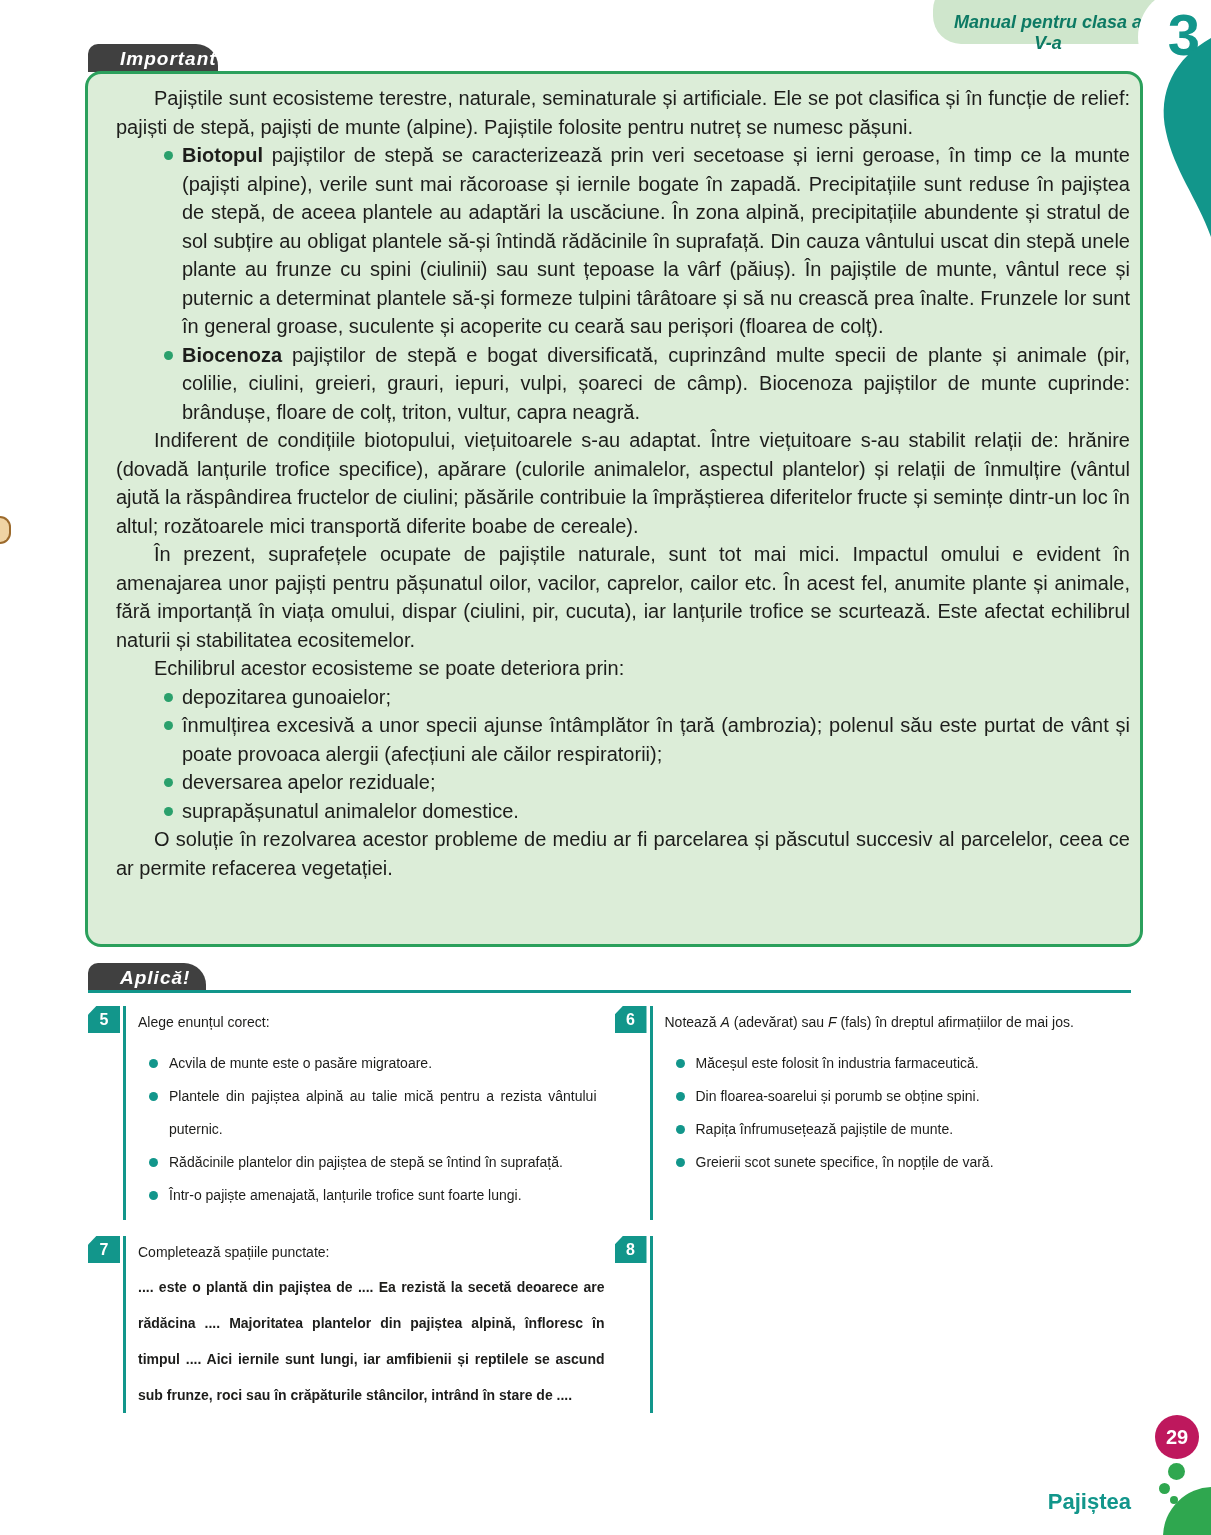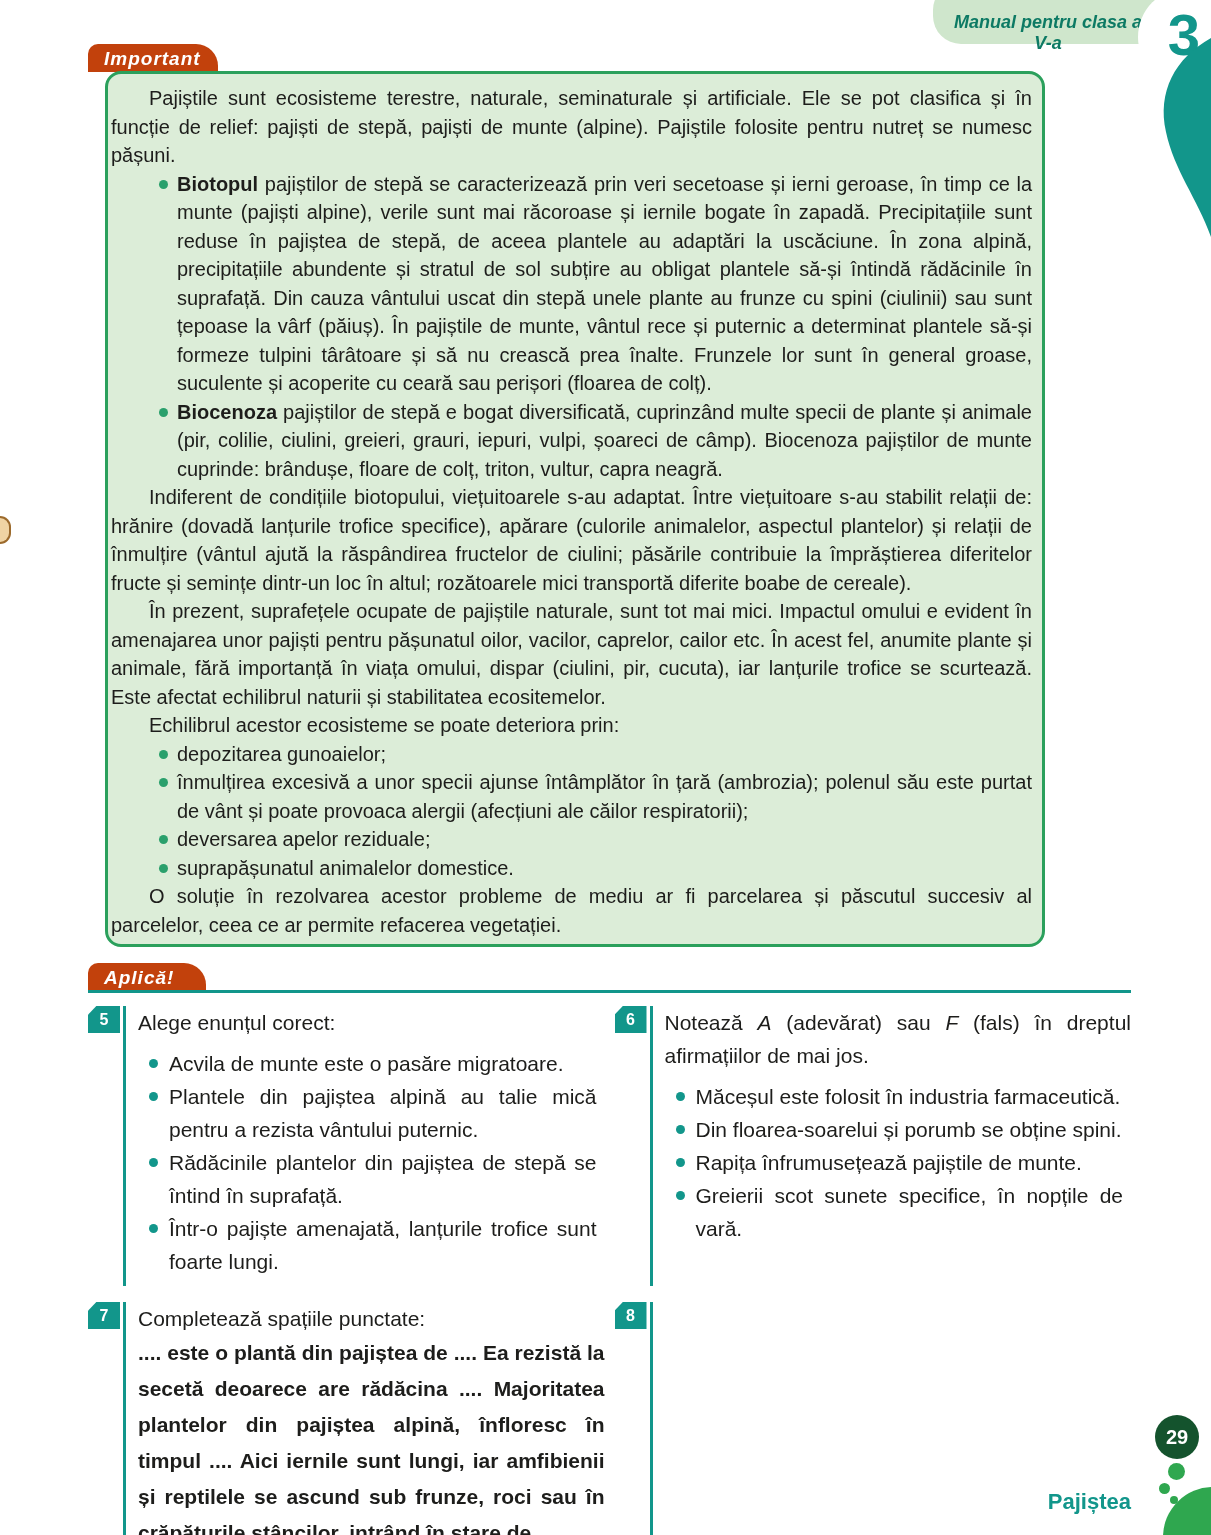--- a/index.html
+++ b/index.html
@@ -29,34 +29,34 @@
 
   
   .edge-tab {
     position:absolute; left:0; top:516px; width:11px; height:28px;
     background:#f0d4a4; border:2px solid #9c6a2c; border-left:none;
     border-radius:0 16px 16px 0; box-sizing:border-box;
   }
 
   
   .tab {
-    position:absolute; background:#c2410c; color:#ffffff;
+    position:absolute; background:#404040; color:#ffffff;
     font-style:italic; font-weight:bold; letter-spacing:1px;
-    border-radius:10px 22px 0 0; padding-left:16px; box-sizing:border-box;
+    border-radius:10px 22px 0 0; padding-left:32px; box-sizing:border-box;
   }
   .important-tab { left:88px; top:44px; width:130px; height:28px; font-size:19px; line-height:29px; }
   .aplica-tab    { left:88px; top:963px; width:118px; height:30px; font-size:19px; line-height:30px; }
   .aplica-rule   { position:absolute; left:88px; top:990px; width:1043px; height:3px; background:#12968b; }
 
   
   .important-box {
-    position:absolute; left:85px; top:71px; width:940px; height:876px;
+    position:absolute; left:85px; top:71px; width:1058px; height:876px;
     background:#dcedd8; border:3px solid #2ba05c; border-radius:16px;
-    box-sizing:border-box; padding:10px 10px 0 3px;
-    font-size:20px; line-height:28.5px; text-align:justify; overflow:hidden;margin-left:20px;
+    box-sizing:border-box; padding:10px 10px 0 28px;
+    font-size:20px; line-height:28.5px; text-align:justify; overflow:hidden;
   }
   .important-box p { margin:0; }
   .p-indent { text-indent:38px; }
   .box-bullets { list-style:none; margin:0; padding:0 0 0 46px; }
   .box-bullets li { position:relative; padding-left:20px; text-align:justify; }
   .box-bullets li::before {
     content:""; position:absolute; left:2px; top:10px; width:9px; height:9px;
     border-radius:50%; background:#2aa06c;
   }
   .bold { font-weight:bold; }
@@ -68,40 +68,40 @@
     display:grid; grid-template-columns:1fr 1fr; column-gap:10px; row-gap:16px;
   }
   .exercise { display:flex; align-items:stretch; }
   .badge {
     flex:none; width:32px; height:27px; background:#12968b; color:#fff;
     font-weight:bold; font-size:16px; display:flex; align-items:center; justify-content:center;
     clip-path:polygon(26% 0, 100% 0, 100% 100%, 0 100%, 0 32%);
   }
   .ex-body {
     flex:1; border-left:3px solid #12968b; padding-left:12px; margin-left:3px;
-    font-size:21px; line-height:33px;
+    font-size:14px; line-height:33px;
   }
   .ex-title { margin:0; text-align:justify; }
   .ex-bullets { list-style:none; margin:8px; padding:0; }
   .ex-bullets li { position:relative; padding-left:23px; text-align:justify; }
   .ex-bullets li::before {
     content:""; position:absolute; left:3px; top:12px; width:9px; height:9px;
     border-radius:50%; background:#12968b;
   }
   .ex7-text { margin:0; line-height:36px; text-align:justify;font-weight:bold; }
 
   
   .pajistea {
     position:absolute; right:80px; top:1489px; color:#12968b;
     font-weight:bold; font-size:22px;
   }
   .gdot { position:absolute; background:#2fa74f; border-radius:50%; }
   .page-circle {
     position:absolute; left:1155px; top:1415px; width:44px; height:44px;
-    border-radius:50%; background:#14532d; color:#fff; font-weight:bold; font-size:20px;
+    border-radius:50%; background:#be185d; color:#fff; font-weight:bold; font-size:20px;
     display:flex; align-items:center; justify-content:center;
   }
   .bubble1 { left:1168px; top:1463px; width:17px; height:17px; }
   .bubble2 { left:1159px; top:1483px; width:11px; height:11px; }
   .bubble3 { left:1170px; top:1496px; width:8px; height:8px; }
   .corner-blob { left:1163px; top:1487px; width:100px; height:100px; }
 </style>
 </head>
 <body>
 

